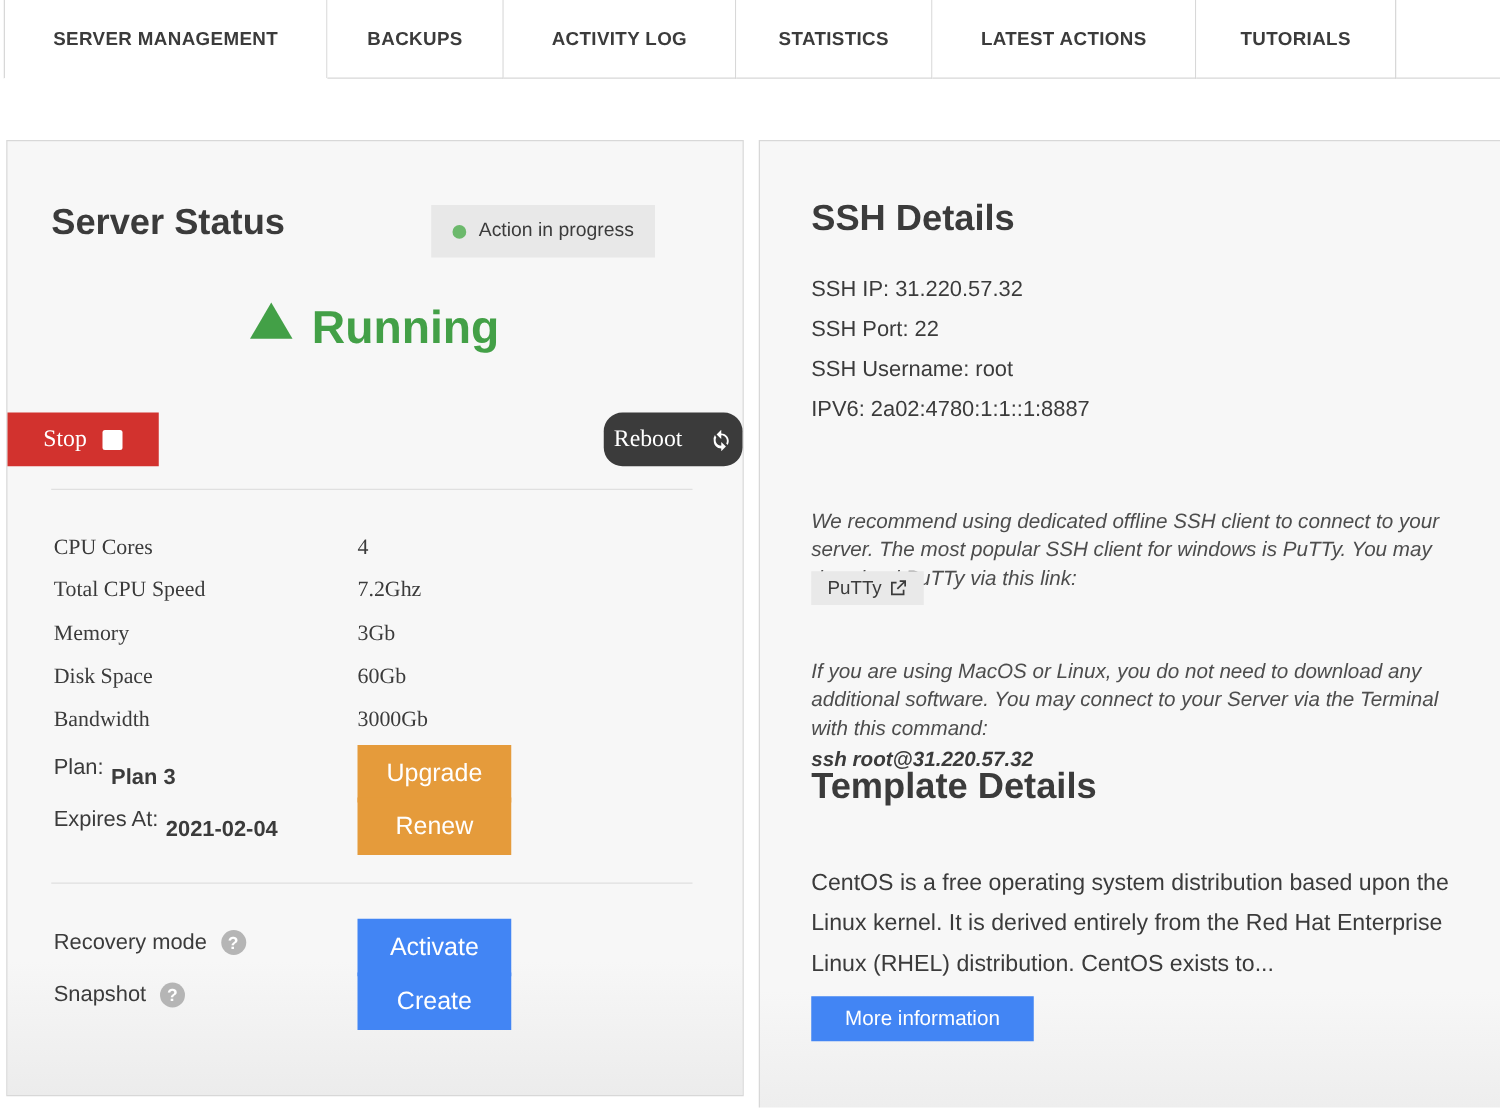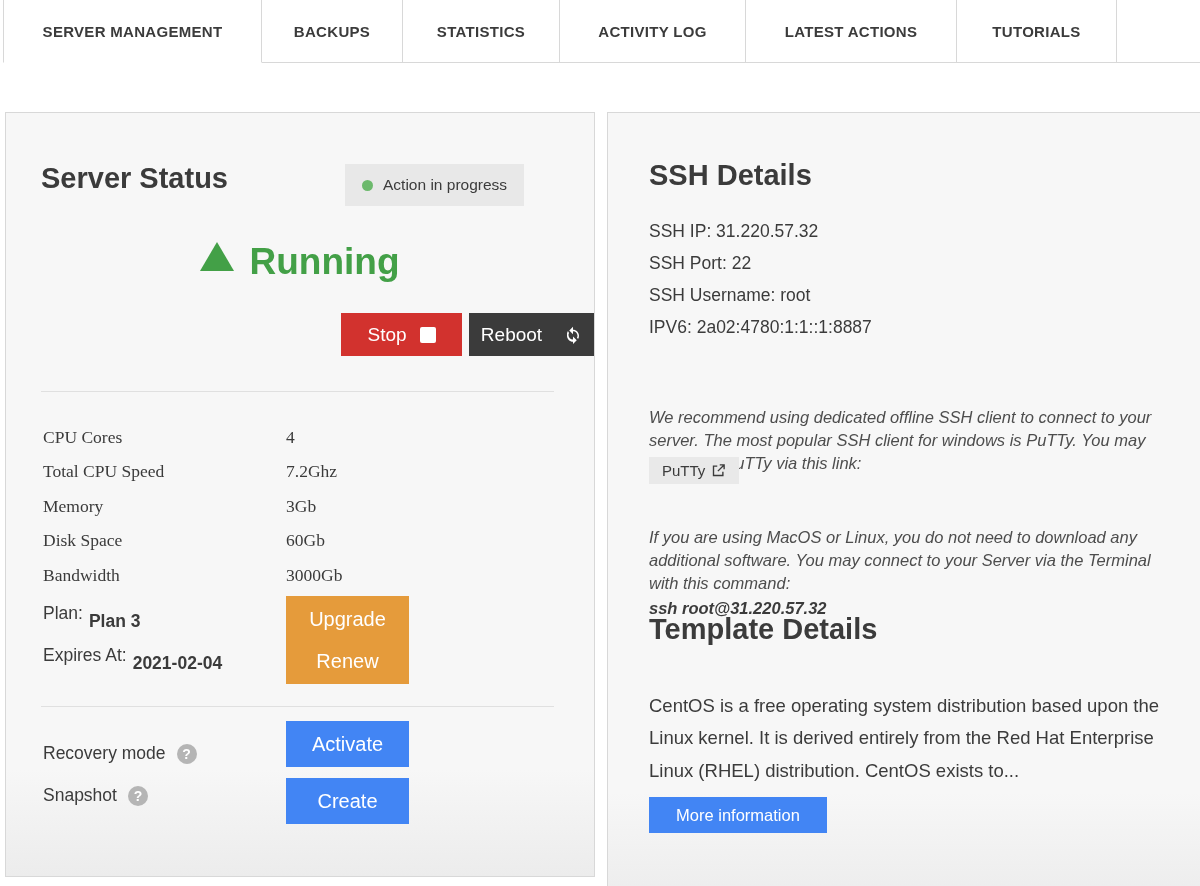--- a/index.html
+++ b/index.html
@@ -34,37 +34,37 @@
     background:#e8e8e8;font-size:15.5px;color:#3b3b3b;
   }
   .badge-dot{width:11px;height:11px;border-radius:50%;background:var(--badge-dot-green,#6cb96c);}
   .status-line{position:absolute;left:0;right:0;top:128px;text-align:center;}
   .status-tri{
     display:inline-block;width:0;height:0;vertical-align:3px;margin-right:15px;
     border-left:17px solid transparent;border-right:17px solid transparent;
     border-bottom:29px solid var(--running-green,#43a047);
   }
   .status-text{font-size:37px;font-weight:700;color:var(--running-green,#43a047);}
-  .action-row{position:absolute;left:0;right:0;top:200px;display:flex;justify-content:flex-end;gap:7px;}
+  .action-row{position:absolute;left:0;right:0;top:217px;display:flex;justify-content:space-between;gap:7px;font-family:Liberation Serif, serif;}
   .btn{border:none;cursor:pointer;color:#fff;display:flex;align-items:center;justify-content:center;font-family:inherit;}
   .btn-stop{width:121px;height:43px;background:var(--stop-red,#d2322e);font-size:19px;gap:13px;}
   .stop-square{width:16px;height:16px;background:#fff;border-radius:2px;}
-  .btn-reboot{width:125px;height:43px;background:var(--reboot-dark,#3b3b3b);font-size:19px;gap:22px;}
+  .btn-reboot{width:111px;height:43px;background:var(--reboot-dark,#3b3b3b);font-size:19px;gap:22px;border-radius:15px;}
   .divider{position:absolute;left:35px;right:40px;height:1px;background:#e0e0e0;}
   #divider-1{top:278px;} #divider-2{top:593px;}
   .specs{position:absolute;left:37px;right:40px;top:307px;}
   .spec-row{display:flex;align-items:center;height:34.5px;font-size:17.5px;font-family:Liberation Serif, serif;}
   .spec-label{width:243px;}
   .inline-row{position:absolute;left:37px;height:35px;display:flex;align-items:center;font-size:17.5px;gap:6px;}
   #plan-row{top:483px;} #expires-row{top:525px;} #recovery-row{top:623px;} #snapshot-row{top:665px;}
   .b{font-weight:700;margin-top:16px;}
   .side-btn{position:absolute;left:280px;width:123px;height:46px;font-size:20px;}
   #upgrade-btn{top:483px;background:var(--accent-orange,#e59b3b);}
   #renew-btn{top:525px;background:var(--accent-orange,#e59b3b);}
-  #activate-btn{top:608px;background:var(--accent-blue,#4285f4);}
+  #activate-btn{top:622px;background:var(--accent-blue,#4285f4);}
   #create-btn{top:665px;background:var(--accent-blue,#4285f4);}
   .help{
     width:20px;height:20px;border-radius:50%;background:#b5b5b5;color:#fff;
     display:inline-flex;align-items:center;justify-content:center;
     font-size:14px;font-weight:700;margin-left:5px;cursor:pointer;
   }
   .help::after{content:"?";}
   
   #ssh-title{left:41px;top:46px;}
   .ssh-rows{position:absolute;left:41px;top:102px;font-size:17.5px;line-height:32px;}
@@ -80,22 +80,22 @@
   .template-desc{position:absolute;left:41px;top:558px;width:516px;font-size:18.5px;line-height:32.5px;color:#3b3b3b;}
   .btn-more{position:absolute;left:41px;top:684px;width:178px;height:36px;background:var(--accent-blue,#4285f4);font-size:16.5px;}
   .icon-svg{display:block;}
 </style>
 </head>
 <body>
 
 <nav class="tabbar">
   <div class="tab active" style="width:259px">SERVER MANAGEMENT</div>
   <div class="tab" style="width:141px">BACKUPS</div>
+  <div class="tab" style="width:186px">ACTIVITY LOG</div>
   <div class="tab" style="width:157px">STATISTICS</div>
-  <div class="tab" style="width:186px">ACTIVITY LOG</div>
   <div class="tab" style="width:211px">LATEST ACTIONS</div>
   <div class="tab" style="width:160px">TUTORIALS</div>
   <div class="tab-fill"></div>
 </nav>
 
 <section class="card card-left">
   <h2 class="card-title" id="server-title">Server Status</h2>
 
   <div class="badge">
     <span class="badge-dot"></span>

